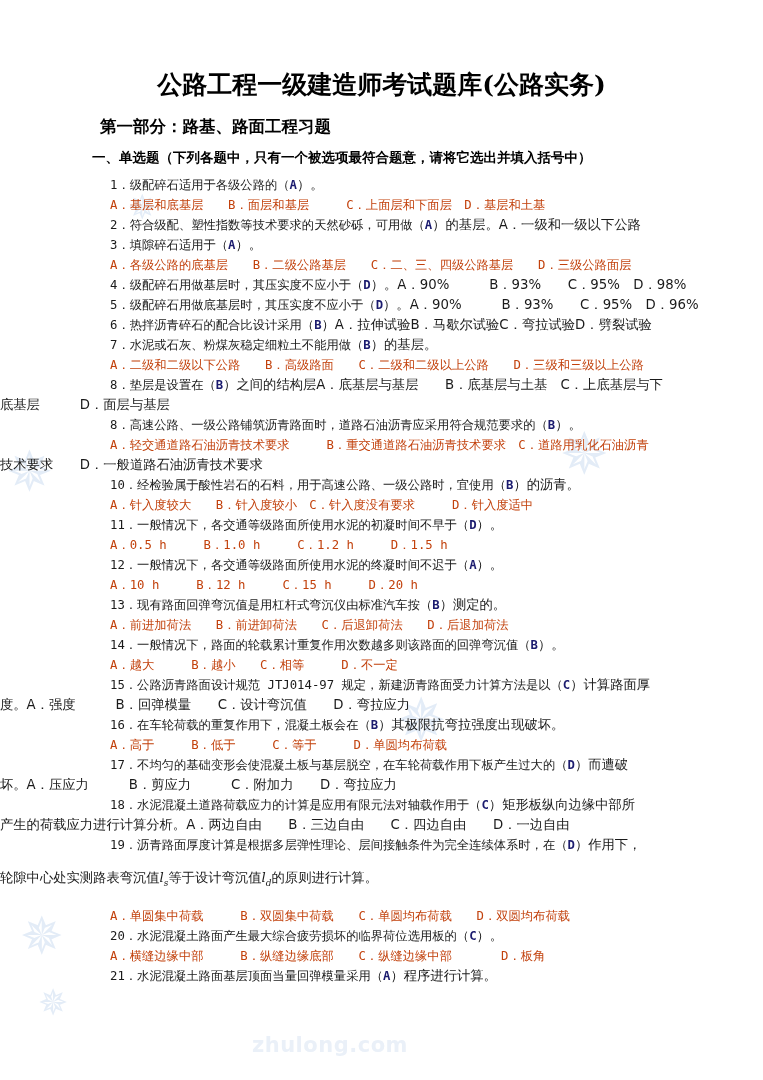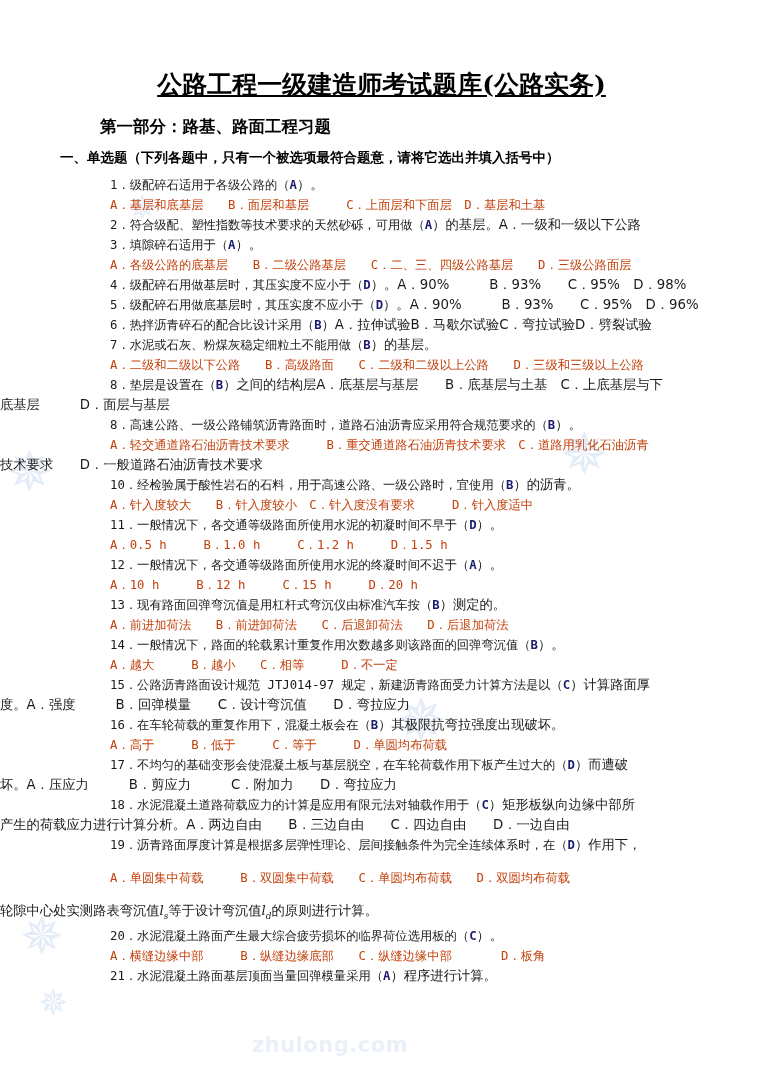--- a/index.html
+++ b/index.html
@@ -47,39 +47,38 @@
   .doc-title {
     font-family: "DejaVu Serif", "Liberation Serif", serif;
     font-weight: bold;
     font-size: 25px;
     color: #000000;
     text-align: center;
     margin: 0;
     padding-top: 68px;
     letter-spacing: 0px;
     white-space: nowrap;
-    text-decoration: underline;
   }
   .section-title {
     font-family: "DejaVu Serif", "Liberation Serif", serif;
     font-weight: bold;
     font-size: 16.5px;
     color: #000000;
     margin: 0;
     padding-top: 15px;
     padding-left: 100px;
   }
   .subsection-title {
     font-family: "DejaVu Sans", "Liberation Sans", sans-serif;
     font-weight: bold;
     font-size: 13.5px;
     color: #000000;
     margin: 0;
     padding-top: 11px;
-    padding-left: 60px;
+    padding-left: 92px;
   }
 
   .body-block {
     padding-top: 8px;
     padding-left: 92px;
     padding-right: 58px;
   }
   .line {
     font-size: 13.3px;
     color: #1a1a1a;
@@ -188,22 +187,22 @@
       <p class="line indent"><span class="num">16．在车轮荷载的重复作用下，混凝土板会在（</span><span class="ans">B</span><span>）其极限抗弯拉强度出现破坏。</span></p>
       <p class="line indent opt">A．高于　　　B．低于　　　C．等于　　　D．单圆均布荷载</p>
 
       <p class="line indent"><span class="num">17．不均匀的基础变形会使混凝土板与基层脱空，在车轮荷载作用下板产生过大的（</span><span class="ans">D</span><span>）而遭破</span></p>
       <p class="line wrap">坏。A．压应力　　　B．剪应力　　　C．附加力　　D．弯拉应力</p>
 
       <p class="line indent"><span class="num">18．水泥混凝土道路荷载应力的计算是应用有限元法对轴载作用于（</span><span class="ans">C</span><span>）矩形板纵向边缘中部所</span></p>
       <p class="line wrap">产生的荷载应力进行计算分析。A．两边自由　　B．三边自由　　C．四边自由　　D．一边自由</p>
 
       <p class="line indent"><span class="num">19．沥青路面厚度计算是根据多层弹性理论、层间接触条件为完全连续体系时，在（</span><span class="ans">D</span><span>）作用下，</span></p>
+      <p class="line wrap gap-top"><span>轮隙中心处实测路表弯沉值</span><span class="ital">l</span><span class="sub">s</span><span>等于设计弯沉值</span><span class="ital">l</span><span class="sub">d</span><span>的原则进行计算。</span></p>
       <p class="line indent opt gap-top">A．单圆集中荷载　　　B．双圆集中荷载　　C．单圆均布荷载　　D．双圆均布荷载</p>
-      <p class="line wrap gap-top"><span>轮隙中心处实测路表弯沉值</span><span class="ital">l</span><span class="sub">s</span><span>等于设计弯沉值</span><span class="ital">l</span><span class="sub">d</span><span>的原则进行计算。</span></p>
 
       <p class="line indent"><span class="num">20．水泥混凝土路面产生最大综合疲劳损坏的临界荷位选用板的（</span><span class="ans">C</span><span>）。</span></p>
       <p class="line indent opt">A．横缝边缘中部　　　B．纵缝边缘底部　　C．纵缝边缘中部　　　　D．板角</p>
 
       <p class="line indent"><span class="num">21．水泥混凝土路面基层顶面当量回弹模量采用（</span><span class="ans">A</span><span>）程序进行计算。</span></p>
 
     </div>
   </div>
 </div>
 

